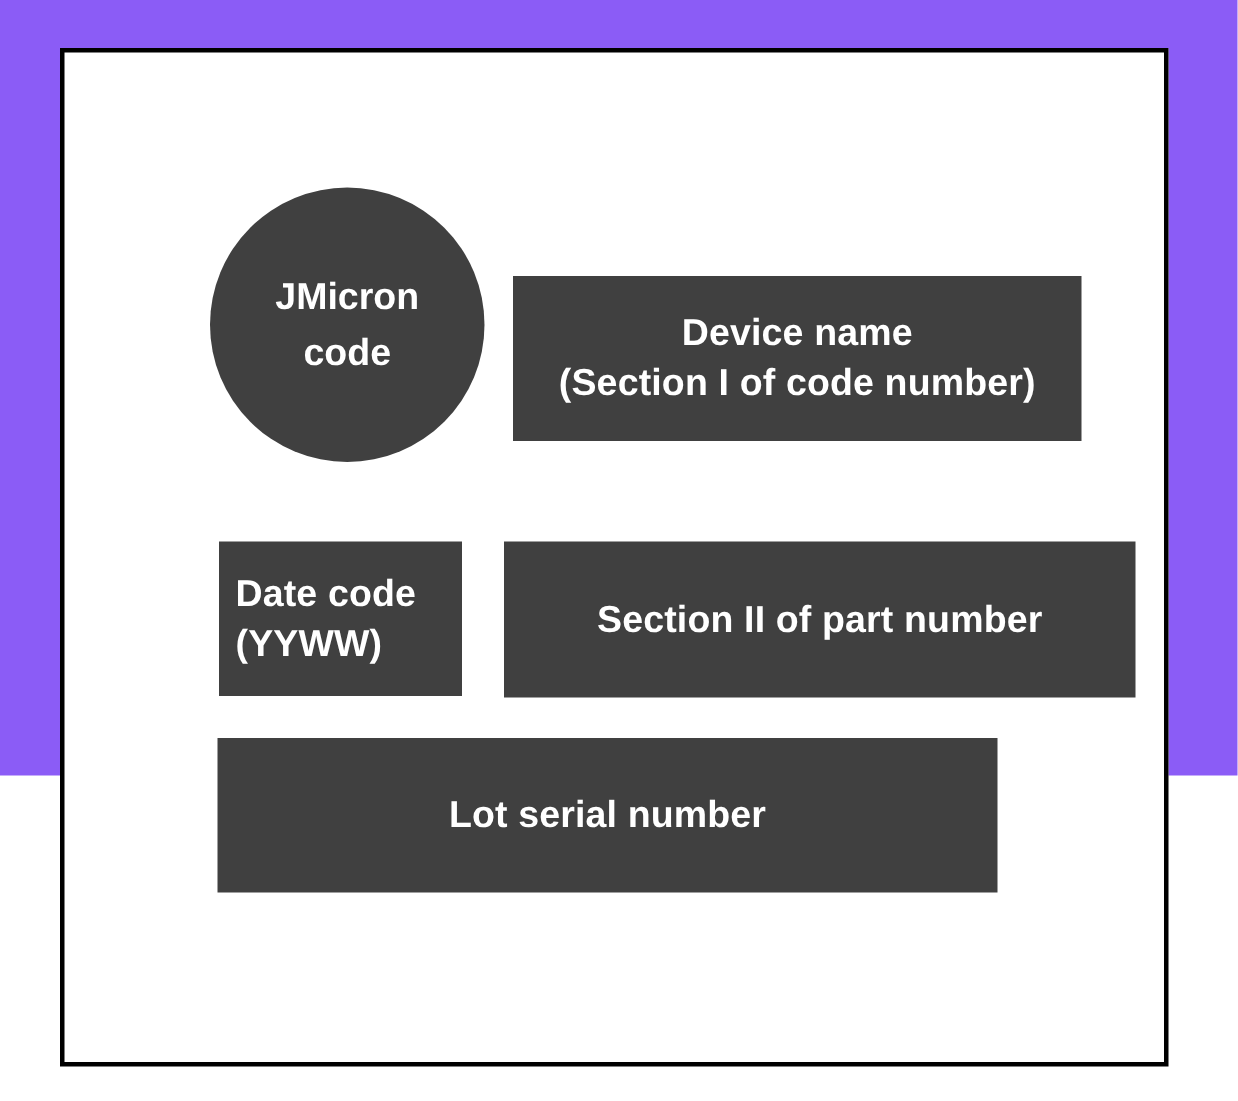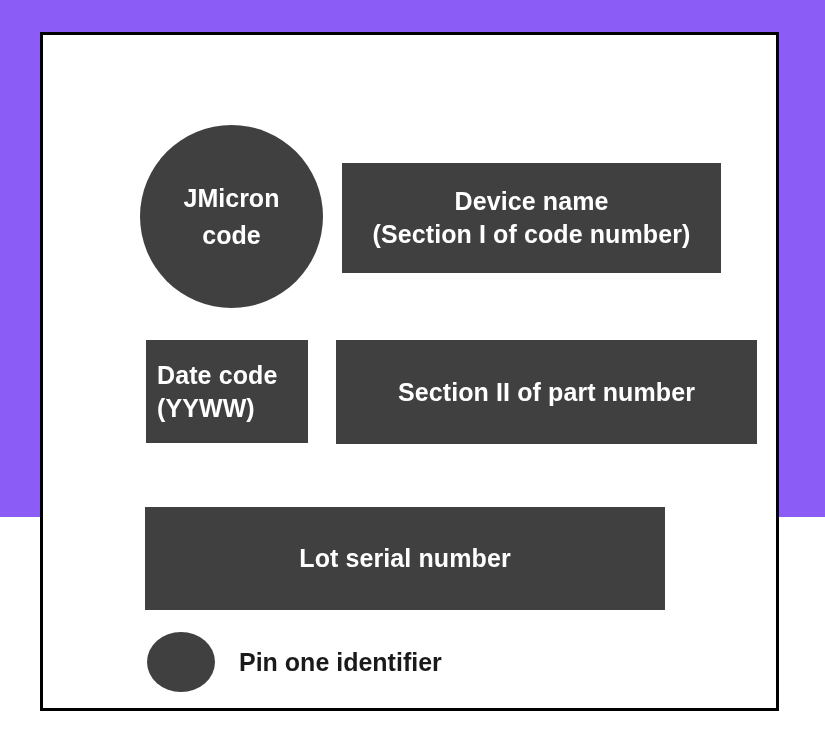--- a/index.html
+++ b/index.html
@@ -45,20 +45,21 @@
     color: #ffffff;
     display: flex;
     flex-direction: column;
     align-items: center;
     justify-content: center;
     text-align: center;
     box-sizing: border-box;
     font-size: 25px;
     line-height: 1.32;
     letter-spacing: 0.1px;
+    margin-top: 21px;
   }
 
   .mark-block .line {
     display: block;
     white-space: nowrap;
   }
 
   
   .logo-circle {
     position: absolute;
@@ -101,21 +102,21 @@
   .section-two-block {
     left: 293px;
     top: 305px;
     width: 421px;
     height: 104px;
   }
 
   
   .lot-serial-block {
     left: 102px;
-    top: 472px;
+    top: 436px;
     width: 520px;
     height: 103px;
   }
 
   
   .pin-one-row {
     position: absolute;
     left: 104px;
     top: 596px;
     width: 420px;
@@ -162,19 +163,15 @@
 
     <div class="mark-block date-code-block">
       <span class="line">Date code</span>
       <span class="line">(YYWW)</span>
     </div>
 
     <div class="mark-block lot-serial-block">
       <span class="line">Lot serial number</span>
     </div>
 
-    <div class="pin-one-row">
-      <span class="pin-one-dot"></span>
-      <span class="pin-one-label">Pin one identifier</span>
-    </div>
 
   </div>
 </div>
 
 </body></html>

